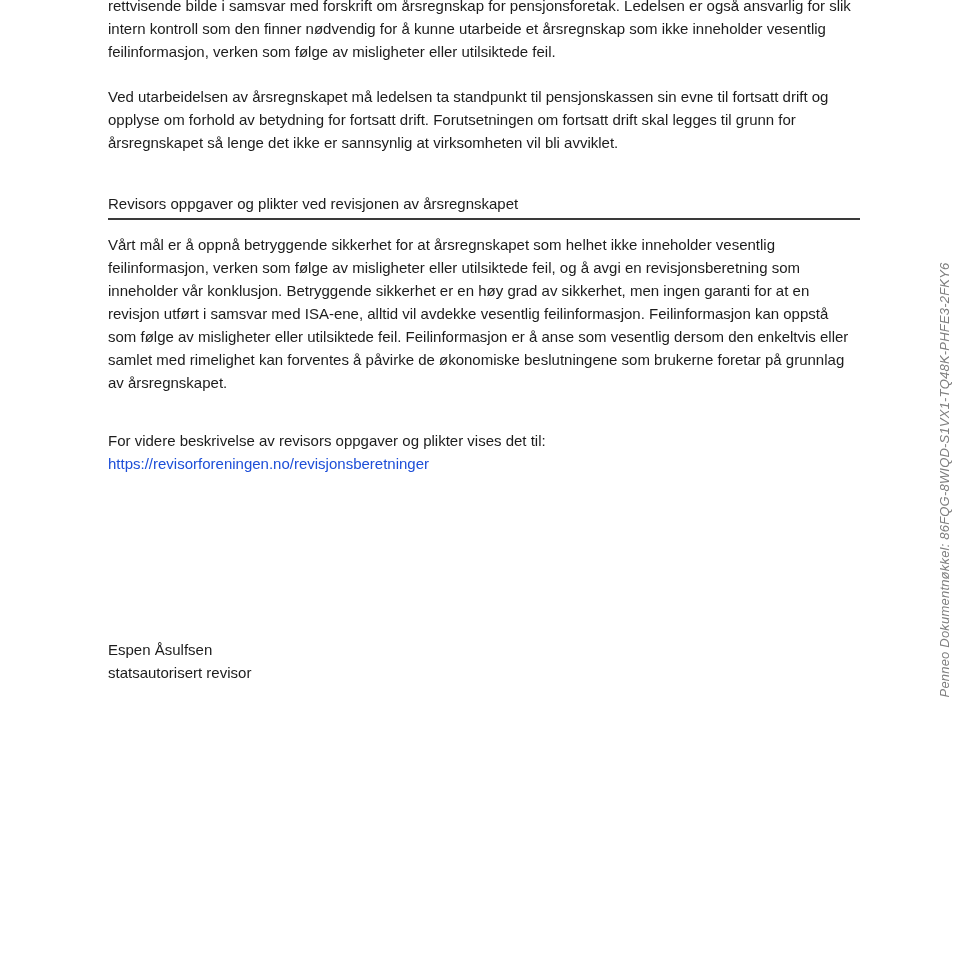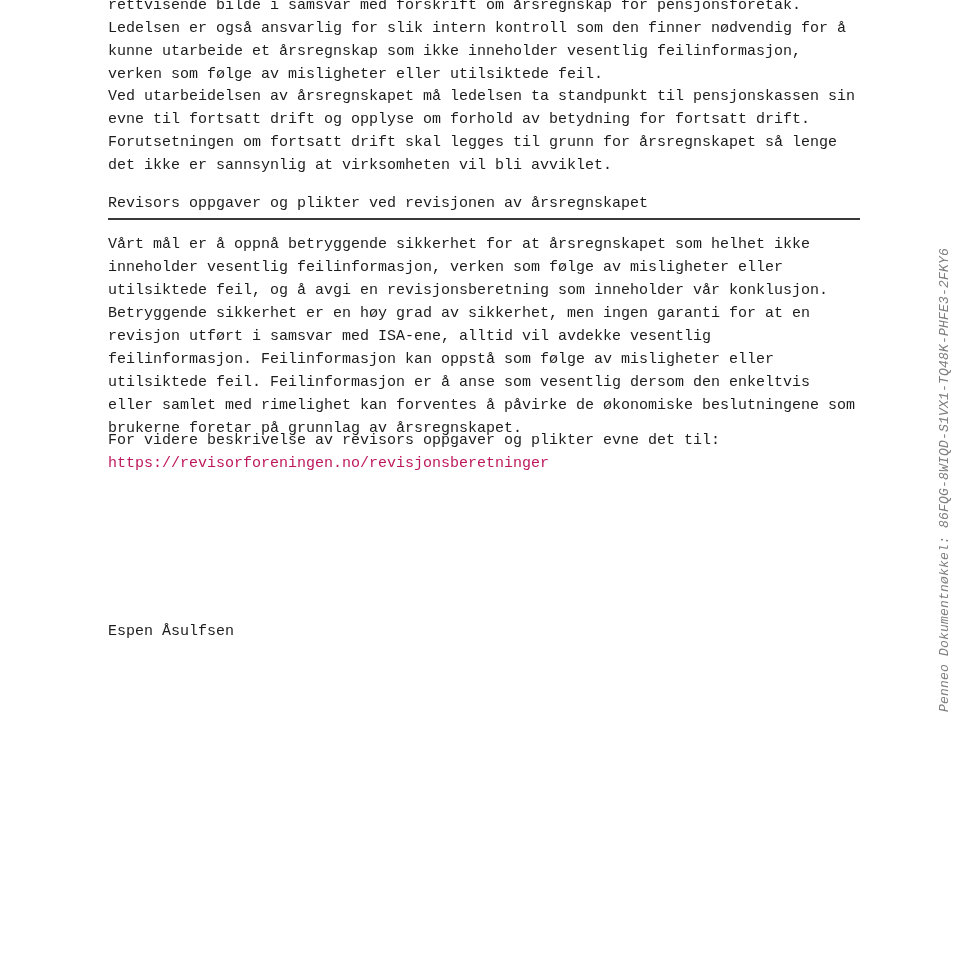--- a/index.html
+++ b/index.html
@@ -6,21 +6,21 @@
     margin: 0;
     padding: 0;
     background: #ffffff;
   }
   .page {
     position: relative;
     width: 960px;
     height: 960px;
     background: #ffffff;
     overflow: hidden;
-    font-family: Liberation Mono, monospace;
+    font-family: Liberation Sans, sans-serif;
     color: #1c1c1c;
   }
   .content-block {
     position: absolute;
     left: 108px;
     width: 752px;
     font-size: 15px;
     line-height: 23px;
     color: #1c1c1c;
     text-align: left;
@@ -28,23 +28,23 @@
   .p1 { top: -6px; }
   .p2 { top: 85px; }
   .section-heading {
     top: 192px;
     padding-bottom: 3px;
     border-bottom: 2px solid #3a3a3a;
   }
   .p3 { top: 233px; }
   .p4 { top: 429px; }
   .sig-company { top: 558px; }
-  .sig-person { top: 620px; }
+  .sig-person { top: 638px; }
   .url-line {
-    color: #be185d;
+    color: #1d4ed8;
     text-decoration: none;
   }
   .penneo-sidebar {
     position: absolute;
     left: 944px;
     top: 480px;
     transform: translate(-50%, -50%) rotate(-90deg);
     transform-origin: center center;
     white-space: nowrap;
     font-size: 13px;
@@ -60,24 +60,25 @@
 
   <div class="content-block p1">rettvisende bilde i samsvar med forskrift om årsregnskap for pensjonsforetak. Ledelsen er også ansvarlig for slik intern kontroll som den finner nødvendig for å kunne utarbeide et årsregnskap som ikke inneholder vesentlig feilinformasjon, verken som følge av misligheter eller utilsiktede feil.</div>
 
   <div class="content-block section-heading">Revisors oppgaver og plikter ved revisjonen av årsregnskapet</div>
 
   <div class="content-block p2">Ved utarbeidelsen av årsregnskapet må ledelsen ta standpunkt til pensjonskassen sin evne til fortsatt drift og opplyse om forhold av betydning for fortsatt drift. Forutsetningen om fortsatt drift skal legges til grunn for årsregnskapet så lenge det ikke er sannsynlig at virksomheten vil bli avviklet.</div>
 
   <div class="content-block p3">Vårt mål er å oppnå betryggende sikkerhet for at årsregnskapet som helhet ikke inneholder vesentlig feilinformasjon, verken som følge av misligheter eller utilsiktede feil, og å avgi en revisjonsberetning som inneholder vår konklusjon. Betryggende sikkerhet er en høy grad av sikkerhet, men ingen garanti for at en revisjon utført i samsvar med ISA-ene, alltid vil avdekke vesentlig feilinformasjon. Feilinformasjon kan oppstå som følge av misligheter eller utilsiktede feil. Feilinformasjon er å anse som vesentlig dersom den enkeltvis eller samlet med rimelighet kan forventes å påvirke de økonomiske beslutningene som brukerne foretar på grunnlag av årsregnskapet.</div>
 
   <div class="content-block p4">
-    <div>For videre beskrivelse av revisors oppgaver og plikter evne det til:</div>
+    <div>For videre beskrivelse av revisors oppgaver og plikter vises det til:</div>
     <div class="url-line">https://revisorforeningen.no/revisjonsberetninger</div>
   </div>
 
 
   <div class="content-block sig-person">
     <div>Espen Åsulfsen</div>
+    <div>statsautorisert revisor</div>
   </div>
 
   <div class="penneo-sidebar">Penneo Dokumentnøkkel: 86FQG-8WIQD-S1VX1-TQ48K-PHFE3-2FKY6</div>
 
 </div>
 
 </body></html>

